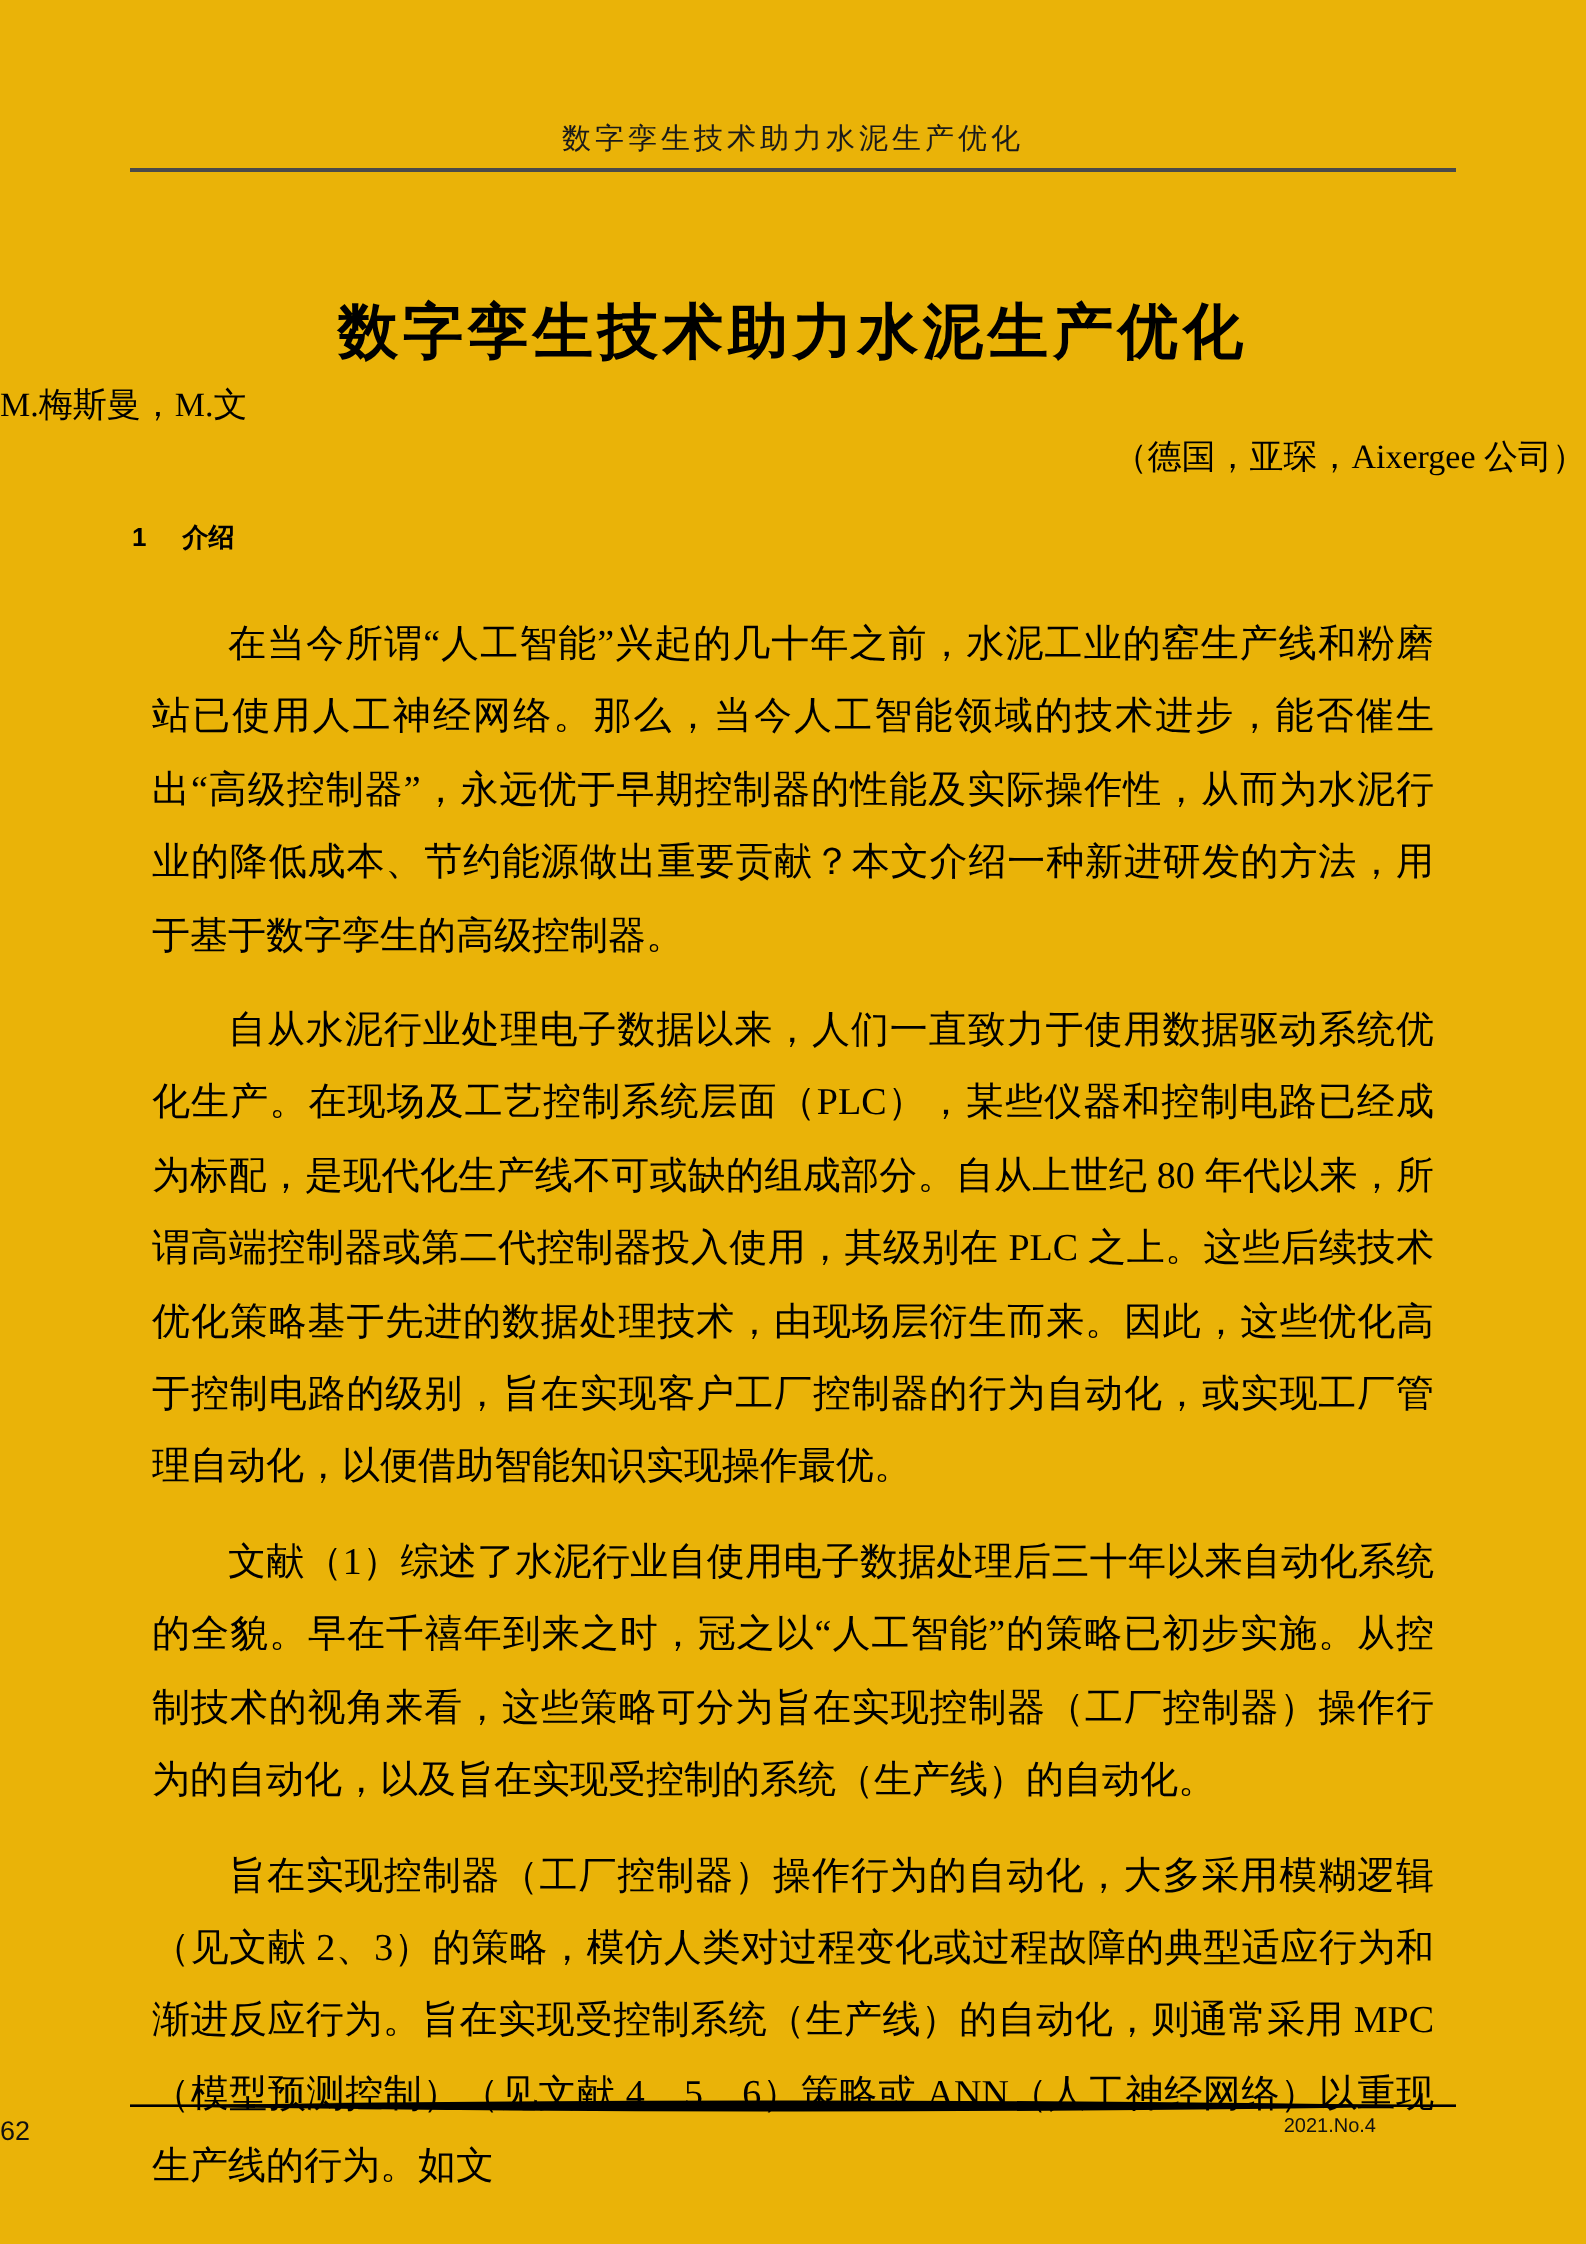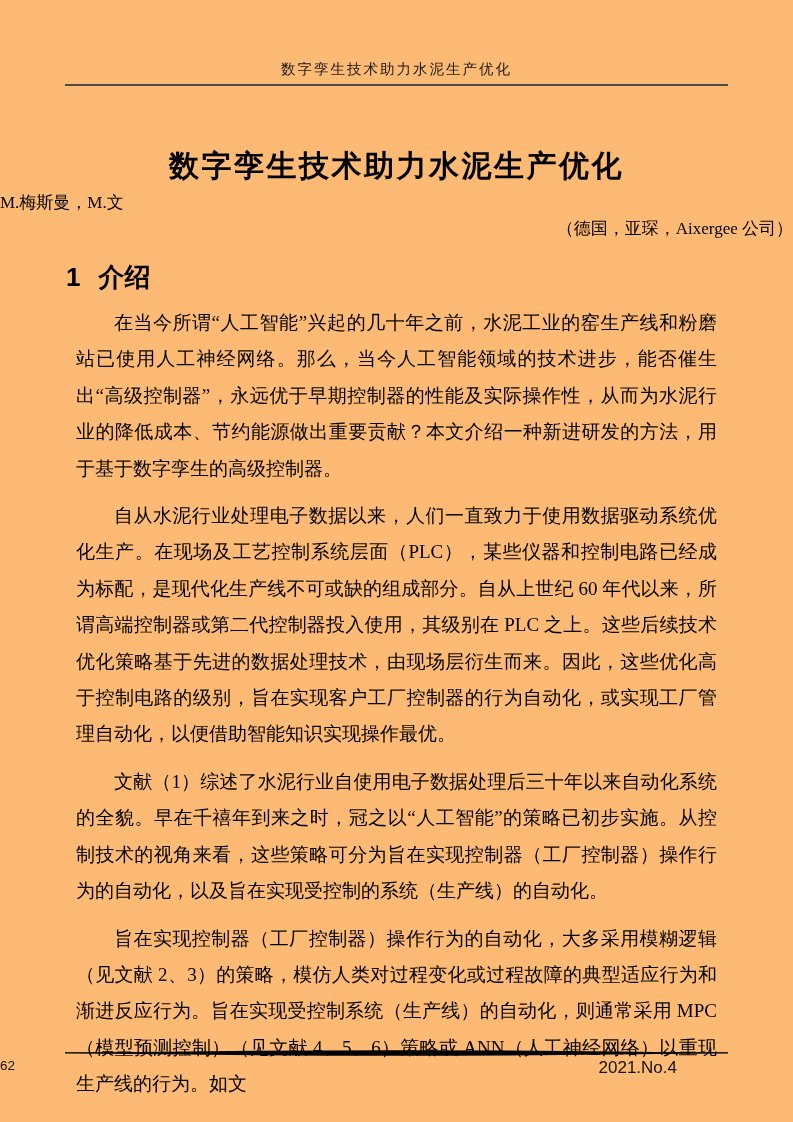--- a/index.html
+++ b/index.html
@@ -1,20 +1,20 @@
 <!DOCTYPE html>
 <html><head>
 <meta charset="utf-8">
 <style>
   html, body { margin: 0; padding: 0; background: #ffffff; }
   .page {
     position: relative;
     width: 793px;
     height: 1122px;
-    background: #fdba74;
+    background: #eab308;
     font-family: "Liberation Serif", serif;
     color: #000000;
     overflow: hidden;
   }
   .running-head {
     position: absolute;
     top: 60px; left: 0; right: 0;
     text-align: center;
     font-size: 14.5px;
     letter-spacing: 2px;
@@ -43,21 +43,21 @@
   }
   .affiliation {
     position: absolute;
     top: 217px; left: 0; right: 0;
     text-align: right;
     font-size: 17px;
   }
   .section-heading {
     position: absolute;
     top: 260px; left: 66px;
-    font-size: 26px;
+    font-size: 13px;
     font-weight: 700;
     font-family: "Liberation Sans", sans-serif;
   }
   .section-heading .sec-num { margin-right: 18px; }
   .body-text {
     position: absolute;
     top: 294px; left: 65px;
     width: 663px;
     font-size: 19px;
     line-height: 36.4px;
@@ -77,22 +77,22 @@
   .page-num {
     position: absolute;
     top: 1058px; left: 0; right: 0;
     font-size: 13.5px;
     font-family: "Liberation Sans", sans-serif;
     color: #111111;
   }
   .issue-label {
     position: absolute;
     top: 1058px;
-    right: 116px;
-    font-size: 17px;
+    right: 105px;
+    font-size: 10px;
     font-family: "Liberation Sans", sans-serif;
     color: #111111;
   }
 </style>
 </head>
 <body>
 
 <div class="page">
 
   <div class="running-head">数字孪生技术助力水泥生产优化</div>
@@ -104,21 +104,21 @@
   <div class="authors">M.梅斯曼，M.文</div>
 
   <div class="affiliation">（德国，亚琛，Aixergee 公司）</div>
 
   <div class="section-heading">
     <span class="sec-num">1</span><span>介绍</span>
   </div>
 
   <div class="body-text">
     <p>在当今所谓“人工智能”兴起的几十年之前，水泥工业的窑生产线和粉磨站已使用人工神经网络。那么，当今人工智能领域的技术进步，能否催生出“高级控制器”，永远优于早期控制器的性能及实际操作性，从而为水泥行业的降低成本、节约能源做出重要贡献？本文介绍一种新进研发的方法，用于基于数字孪生的高级控制器。</p>
-    <p>自从水泥行业处理电子数据以来，人们一直致力于使用数据驱动系统优化生产。在现场及工艺控制系统层面（PLC），某些仪器和控制电路已经成为标配，是现代化生产线不可或缺的组成部分。自从上世纪 60 年代以来，所谓高端控制器或第二代控制器投入使用，其级别在 PLC 之上。这些后续技术优化策略基于先进的数据处理技术，由现场层衍生而来。因此，这些优化高于控制电路的级别，旨在实现客户工厂控制器的行为自动化，或实现工厂管理自动化，以便借助智能知识实现操作最优。</p>
+    <p>自从水泥行业处理电子数据以来，人们一直致力于使用数据驱动系统优化生产。在现场及工艺控制系统层面（PLC），某些仪器和控制电路已经成为标配，是现代化生产线不可或缺的组成部分。自从上世纪 80 年代以来，所谓高端控制器或第二代控制器投入使用，其级别在 PLC 之上。这些后续技术优化策略基于先进的数据处理技术，由现场层衍生而来。因此，这些优化高于控制电路的级别，旨在实现客户工厂控制器的行为自动化，或实现工厂管理自动化，以便借助智能知识实现操作最优。</p>
     <p>文献（1）综述了水泥行业自使用电子数据处理后三十年以来自动化系统的全貌。早在千禧年到来之时，冠之以“人工智能”的策略已初步实施。从控制技术的视角来看，这些策略可分为旨在实现控制器（工厂控制器）操作行为的自动化，以及旨在实现受控制的系统（生产线）的自动化。</p>
     <p>旨在实现控制器（工厂控制器）操作行为的自动化，大多采用模糊逻辑（见文献 2、3）的策略，模仿人类对过程变化或过程故障的典型适应行为和渐进反应行为。旨在实现受控制系统（生产线）的自动化，则通常采用 MPC（模型预测控制）（见文献 4、5、6）策略或 ANN（人工神经网络）以重现生产线的行为。如文</p>
   </div>
 
   <div class="footer-bar">
     <svg width="663" height="8" viewBox="0 0 663 8" xmlns="http://www.w3.org/2000/svg">
       <rect x="0" y="3.2" width="663" height="1.3" fill="#000000"></rect>
       <path d="M0,4 Q331.5,-1.5 663,4 Q331.5,9.5 0,4 Z" fill="#000000"></path>
     </svg>
   </div>

